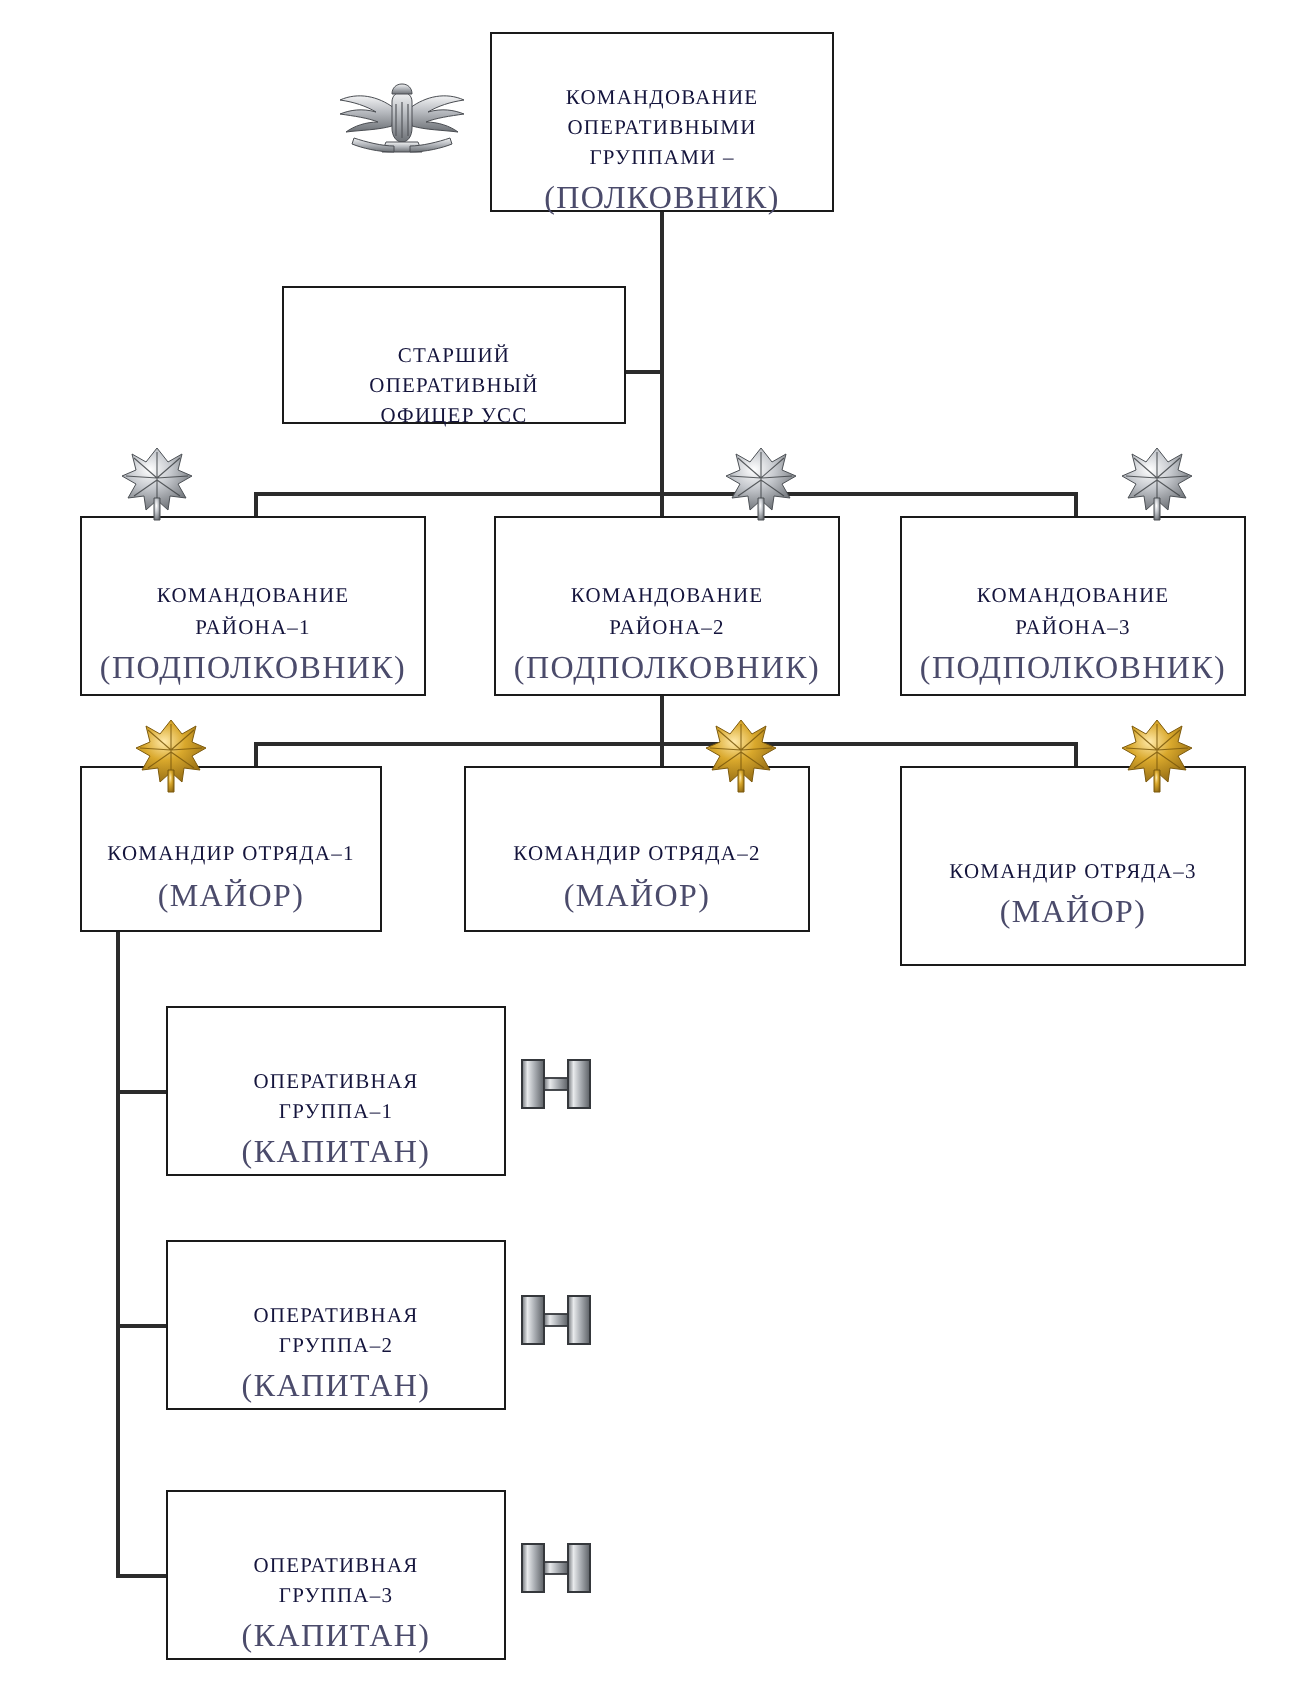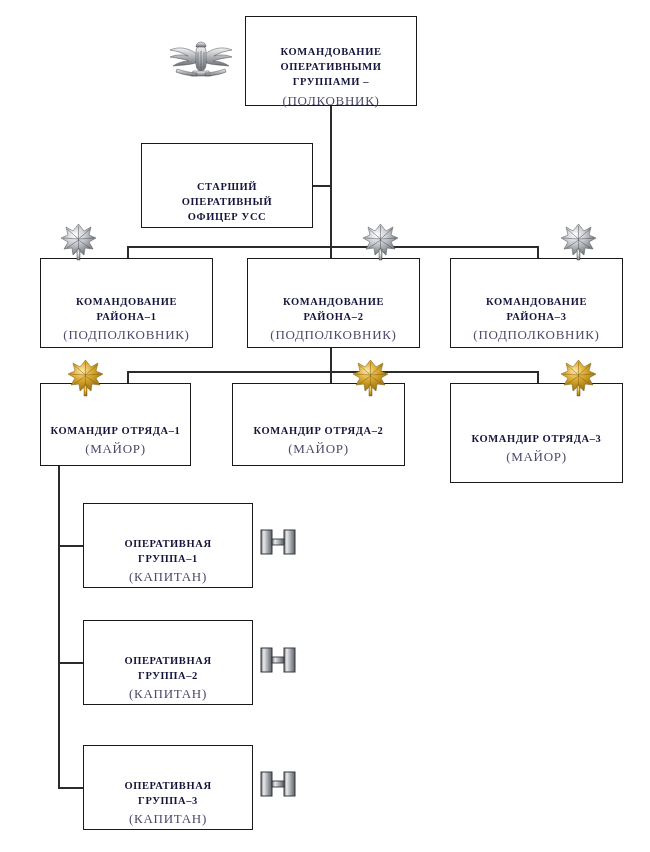--- a/index.html
+++ b/index.html
@@ -23,31 +23,31 @@
     border: 1.5px solid #1a1a1a;
     background: #ffffff;
     display: flex;
     flex-direction: column;
     align-items: center;
     justify-content: center;
     text-align: center;
     z-index: 3;
   }
   .node .ttl {
-    font-weight: bold;
+    font-weight: normal;
     color: #14143c;
     font-size: 10.5px;
     letter-spacing: 0.6px;
     line-height: 1.45;
     white-space: pre-line;
     margin-top: 32px;
   }
   .node .rank {
     color: #4b4b6b;
-    font-size: 13px;
+    font-size: 16px;
     letter-spacing: 0.7px;
     line-height: 1.5;
     margin-top: 1px;
     font-weight: normal;
   }
 
   
   .ln {
     position: absolute;
     background: #2b2b2b;
@@ -250,21 +250,21 @@
     </svg>
   </div>
 
   <div class="node" style="left:245px; top:16px; width:172px; height:90px;">
     <div class="ttl">КОМАНДОВАНИЕ
 ОПЕРАТИВНЫМИ
 ГРУППАМИ  –</div>
     <div class="rank">(ПОЛКОВНИК)</div>
   </div>
 
-  <div class="node" style="left:141px; top:143px; width:172px; height:85px;">
+  <div class="node" style="left:141px; top:143px; width:172px; height:69px;">
     <div class="ttl">СТАРШИЙ
 ОПЕРАТИВНЫЙ
 ОФИЦЕР  УСС</div>
   </div>
 
   <div class="node" style="left:40px; top:258px; width:173px; height:90px;">
     <div class="ttl">КОМАНДОВАНИЕ
 РАЙОНА–1</div>
     <div class="rank">(ПОДПОЛКОВНИК)</div>
   </div>

